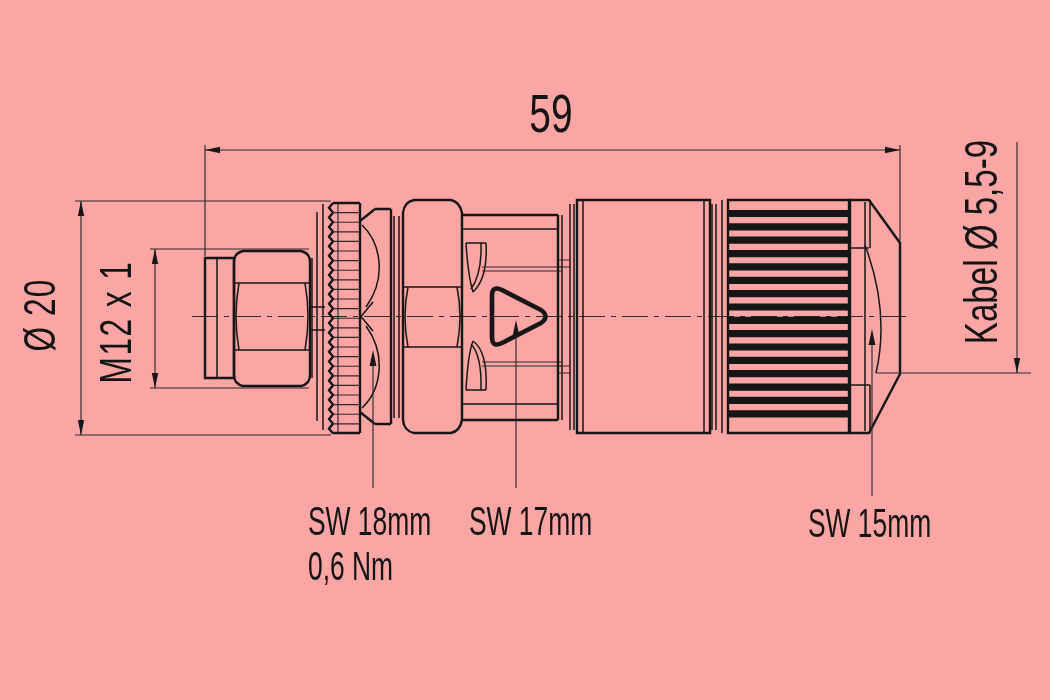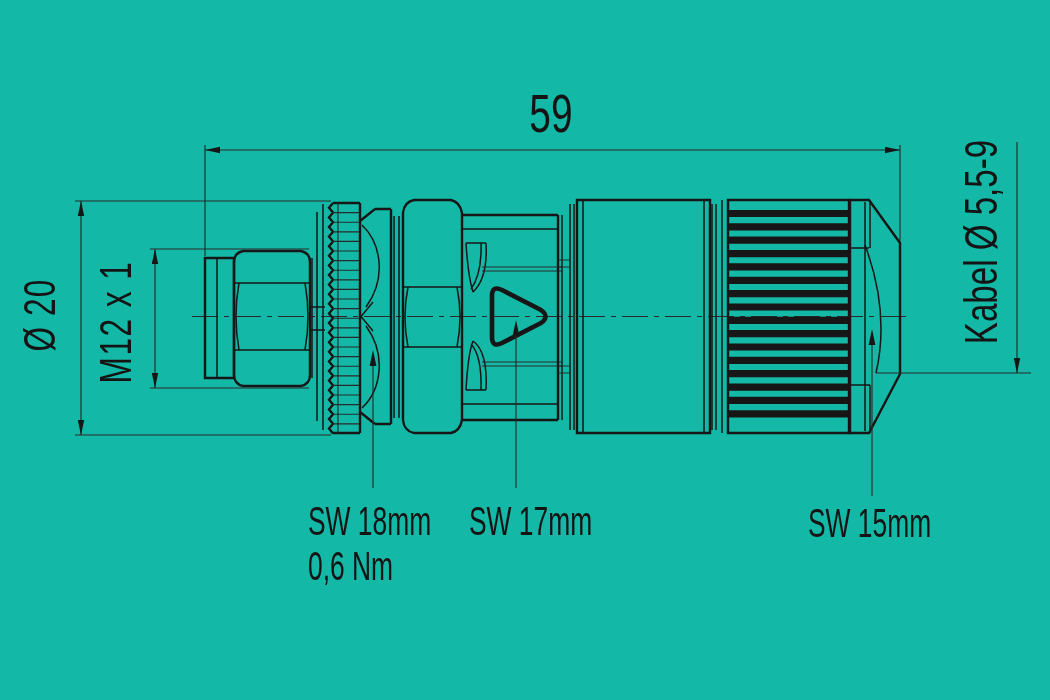--- a/index.html
+++ b/index.html
@@ -1,16 +1,16 @@
 <!DOCTYPE html>
 <html><head>
 <meta charset="utf-8">
 <style>
   html,body{margin:0;padding:0;background:#ffffff;}
-  .canvas{position:relative;width:1050px;height:700px;background:#14b8a6;overflow:hidden;
+  .canvas{position:relative;width:1050px;height:700px;background:#fca5a5;overflow:hidden;
           font-family:"Liberation Sans",sans-serif;}
   .canvas svg{position:absolute;left:0;top:0;}
   svg .o{stroke:#161616;stroke-width:2.4;fill:none;}
   svg .d{stroke:#161616;stroke-width:1.5;fill:none;}
   svg .t{stroke:#2a2a2a;stroke-width:1.15;fill:none;}
   svg .s{stroke:#161616;stroke-width:7.2;fill:none;}
   svg .tri{stroke:#161616;stroke-width:4.6;fill:none;stroke-linejoin:round;}
   svg .ah{fill:#161616;stroke:none;}
   .lbl{position:absolute;color:#141414;white-space:nowrap;line-height:1;}
   .ctr{transform:translate(-50%,-50%) scaleX(0.72);}

